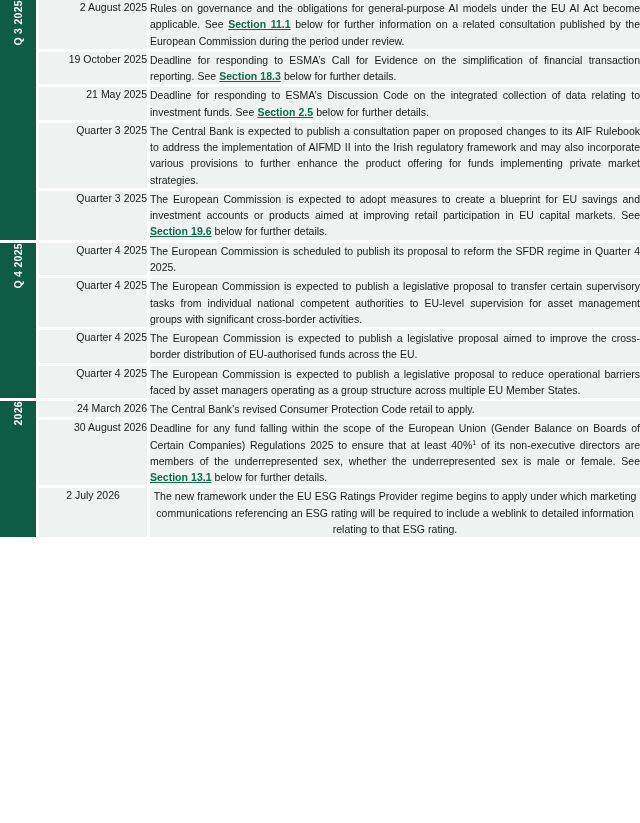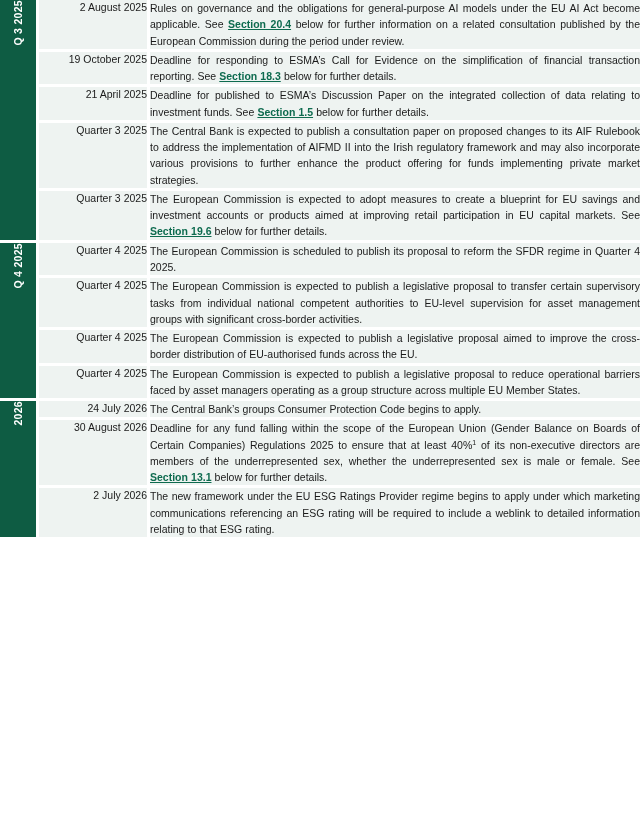--- a/index.html
+++ b/index.html
@@ -59,49 +59,50 @@
     text-align: justify;
     padding: 11px 9px 11px 10px;
     border-bottom: 3px solid #ffffff;
     line-height: 1.55;
     color: #1a1a1a;
     word-spacing: 0.2px;
   }
   .row-last .date-cell,
   .row-last .desc-cell {
     border-bottom: none;
+    text-align: center;
   }
   a.xref {
     color: #0e6b4f;
     font-weight: bold;
     text-decoration: underline;
   }
   sup {
     font-size: 7px;
     vertical-align: super;
     line-height: 0;
   }
 </style>
 </head>
 <body>
 
 <table class="table">
   <tbody>
       <tr>
         <td class="group-cell" rowspan="5"><span class="group-label">Q 3 2025</span></td>
         <td class="date-cell">2 August 2025</td>
-        <td class="desc-cell"><span>Rules on governance and the obligations for general-purpose AI models under the EU AI Act become applicable. See </span><a class="xref" href="#">Section 20.4</a><span> below for further information on a related consultation published by the European Commission during the period under review.</span></td>
+        <td class="desc-cell"><span>Rules on governance and the obligations for general-purpose AI models under the EU AI Act become applicable. See </span><a class="xref" href="#">Section 11.1</a><span> below for further information on a related consultation published by the European Commission during the period under review.</span></td>
       </tr>
       <tr>
         <td class="date-cell">19 October 2025</td>
         <td class="desc-cell"><span>Deadline for responding to ESMA’s Call for Evidence on the simplification of financial transaction reporting. See </span><a class="xref" href="#">Section 18.3</a><span> below for further details.</span></td>
       </tr>
       <tr>
-        <td class="date-cell">21 April 2025</td>
-        <td class="desc-cell"><span>Deadline for published to ESMA’s Discussion Paper on the integrated collection of data relating to investment funds. See </span><a class="xref" href="#">Section 1.5</a><span> below for further details.</span></td>
+        <td class="date-cell">21 May 2025</td>
+        <td class="desc-cell"><span>Deadline for responding to ESMA’s Discussion Code on the integrated collection of data relating to investment funds. See </span><a class="xref" href="#">Section 2.5</a><span> below for further details.</span></td>
       </tr>
       <tr>
         <td class="date-cell">Quarter 3 2025</td>
         <td class="desc-cell"><span>The Central Bank is expected to publish a consultation paper on proposed changes to its AIF Rulebook to address the implementation of AIFMD II into the Irish regulatory framework and may also incorporate various provisions to further enhance the product offering for funds implementing private market strategies.</span></td>
       </tr>
       <tr>
         <td class="date-cell">Quarter 3 2025</td>
         <td class="desc-cell"><span>The European Commission is expected to adopt measures to create a blueprint for EU savings and investment accounts or products aimed at improving retail participation in EU capital markets. See </span><a class="xref" href="#">Section 19.6</a><span> below for further details.</span></td>
       </tr>
       <tr>
@@ -116,22 +117,22 @@
       <tr>
         <td class="date-cell">Quarter 4 2025</td>
         <td class="desc-cell"><span>The European Commission is expected to publish a legislative proposal aimed to improve the cross-border distribution of EU-authorised funds across the EU.</span></td>
       </tr>
       <tr>
         <td class="date-cell">Quarter 4 2025</td>
         <td class="desc-cell"><span>The European Commission is expected to publish a legislative proposal to reduce operational barriers faced by asset managers operating as a group structure across multiple EU Member States.</span></td>
       </tr>
       <tr>
         <td class="group-cell" rowspan="3" style="border-bottom: none;"><span class="group-label">2026</span></td>
-        <td class="date-cell">24 July 2026</td>
-        <td class="desc-cell"><span>The Central Bank’s groups Consumer Protection Code begins to apply.</span></td>
+        <td class="date-cell">24 March 2026</td>
+        <td class="desc-cell"><span>The Central Bank’s revised Consumer Protection Code retail to apply.</span></td>
       </tr>
       <tr>
         <td class="date-cell">30 August 2026</td>
         <td class="desc-cell"><span>Deadline for any fund falling within the scope of the European Union (Gender Balance on Boards of Certain Companies) Regulations 2025 to ensure that at least 40%</span><sup>1</sup><span> of its non-executive directors are members of the underrepresented sex, whether the underrepresented sex is male or female. See </span><a class="xref" href="#">Section 13.1</a><span> below for further details.</span></td>
       </tr>
       <tr class="row-last">
         <td class="date-cell">2 July 2026</td>
         <td class="desc-cell"><span>The new framework under the EU ESG Ratings Provider regime begins to apply under which marketing communications referencing an ESG rating will be required to include a weblink to detailed information relating to that ESG rating.</span></td>
       </tr>
     </tbody>

